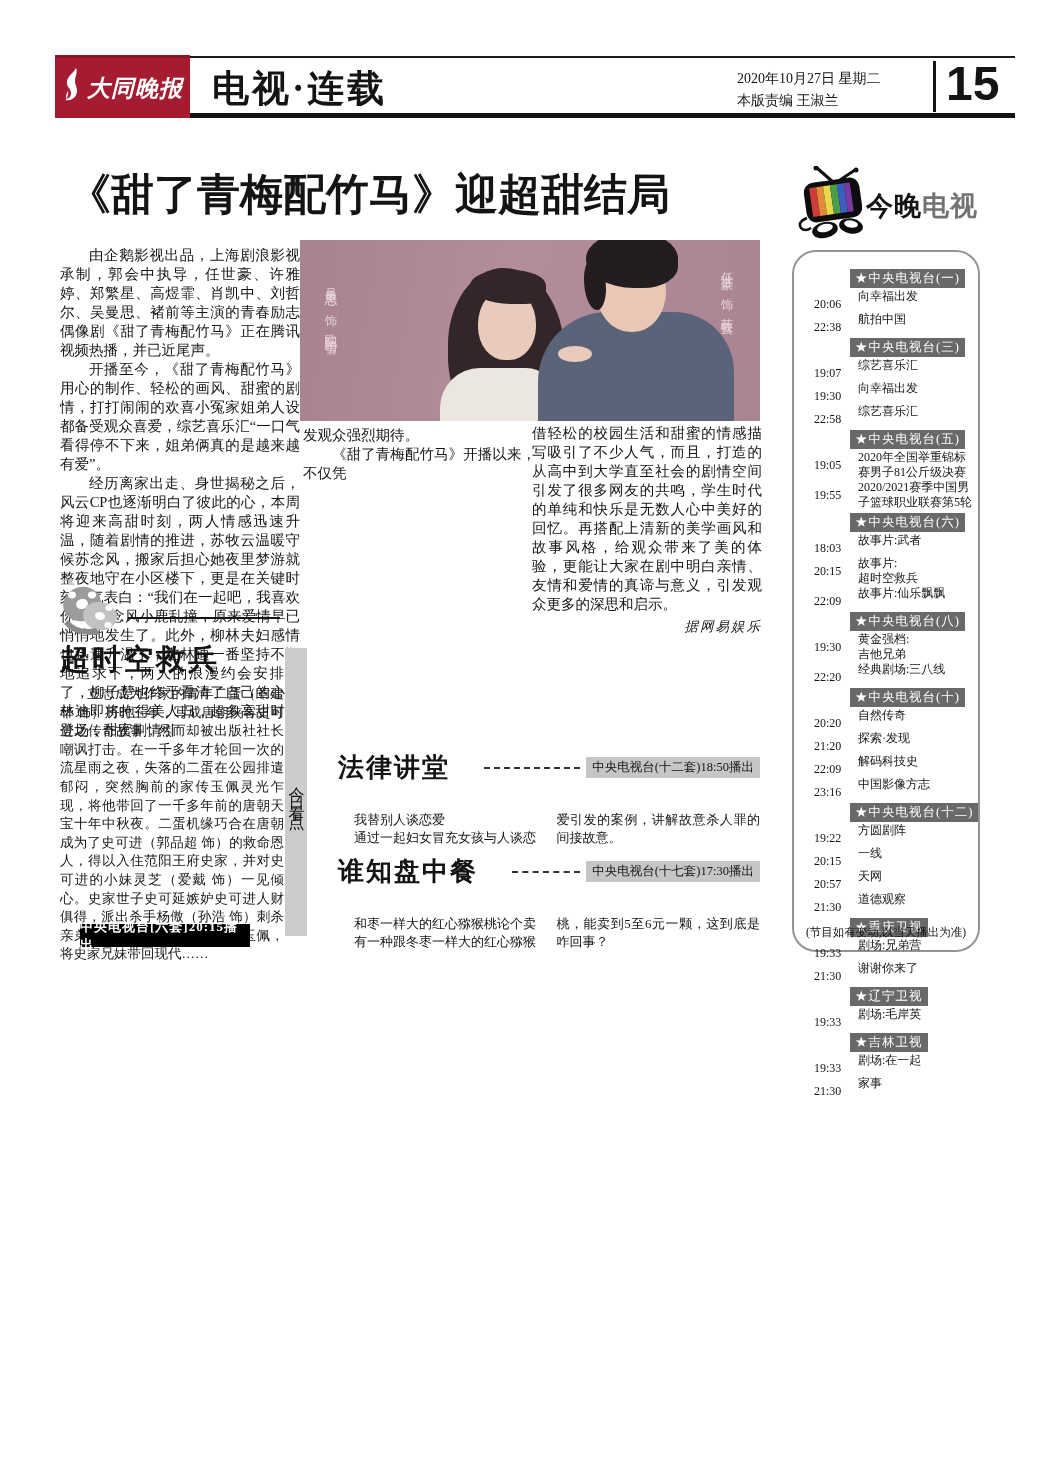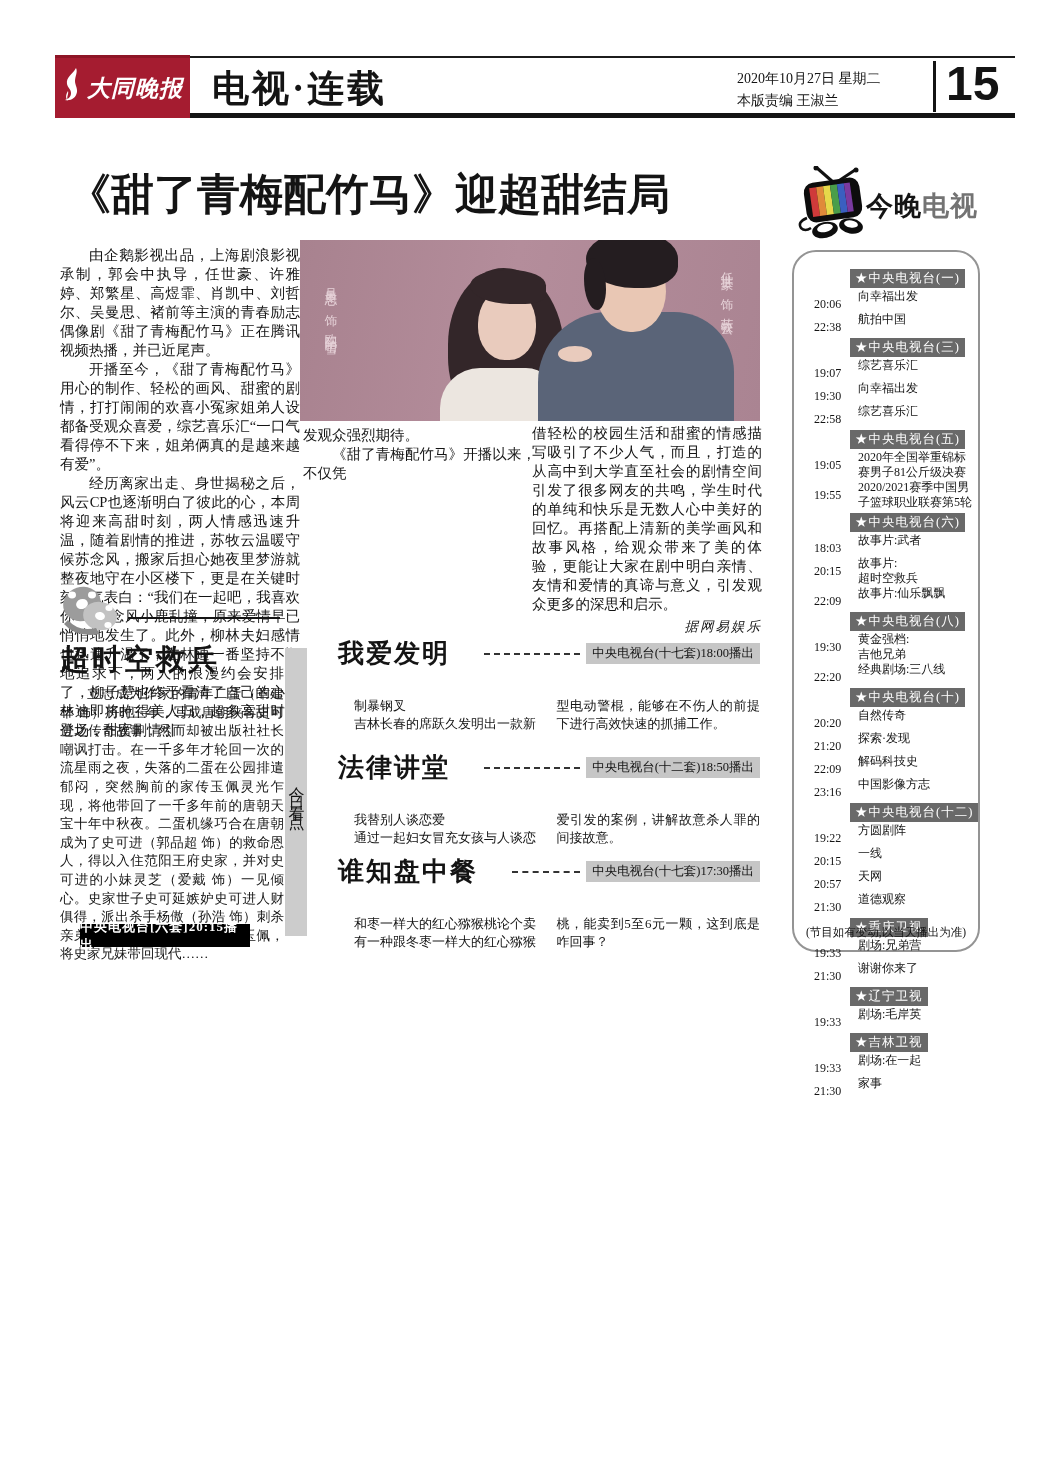--- a/index.html
+++ b/index.html
@@ -169,32 +169,20 @@
   <div class="abs movie-title">超时空救兵</div>
   <div class="abs movie-body">
     <p>立志成为作家的青年二蛋（章建华 饰）历时三年，写成唐朝侠客史可进之传奇故事，然而却被出版社社长嘲讽打击。在一千多年才轮回一次的流星雨之夜，失落的二蛋在公园排遣郁闷，突然胸前的家传玉佩灵光乍现，将他带回了一千多年前的唐朝天宝十年中秋夜。二蛋机缘巧合在唐朝成为了史可进（郭品超 饰）的救命恩人，得以入住范阳王府史家，并对史可进的小妹灵芝（爱戴 饰）一见倾心。史家世子史可延嫉妒史可进人财俱得，派出杀手杨傲（孙浩 饰）刺杀亲弟，危急关头二蛋再度使用玉佩，将史家兄妹带回现代……</p>
   </div>
   <div class="abs movie-broadcast">中央电视台[六套]20:15播出</div>
 
   <div class="abs hl-bar">
     <span>今日看点</span>
   </div>
 
-  <div class="abs hl-sec hl-sec0">
-    <div class="hl-head">
-      <span class="hl-title">我爱发明</span>
-      <span class="hl-dash"></span>
-      <span class="hl-channel">中央电视台(十七套)18:00播出</span>
-    </div>
-    <div class="hl-body">
-      <div class="hl-left">制暴钢叉
-吉林长春的席跃久发明出一款新</div>
-      <div class="hl-right">型电动警棍，能够在不伤人的前提下进行高效快速的抓捕工作。</div>
-    </div>
-  </div>
 
   <div class="abs hl-sec hl-sec1">
     <div class="hl-head">
       <span class="hl-title">法律讲堂</span>
       <span class="hl-dash"></span>
       <span class="hl-channel">中央电视台(十二套)18:50播出</span>
     </div>
     <div class="hl-body">
       <div class="hl-left">我替别人谈恋爱
 通过一起妇女冒充女孩与人谈恋</div>

